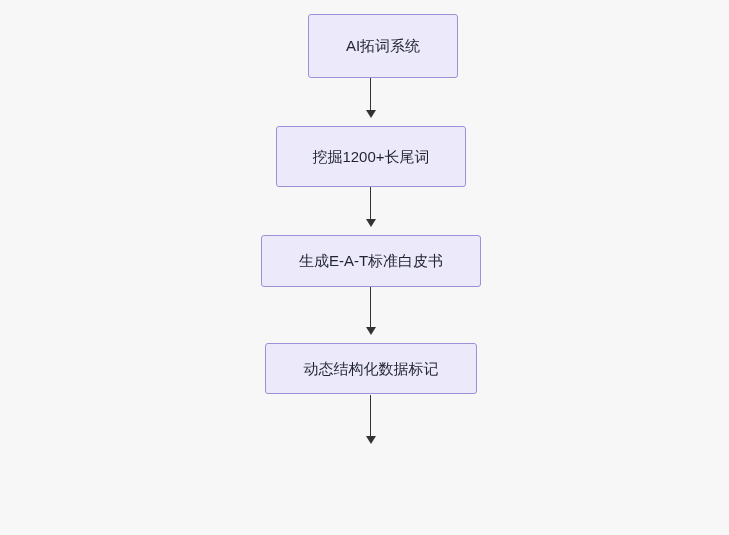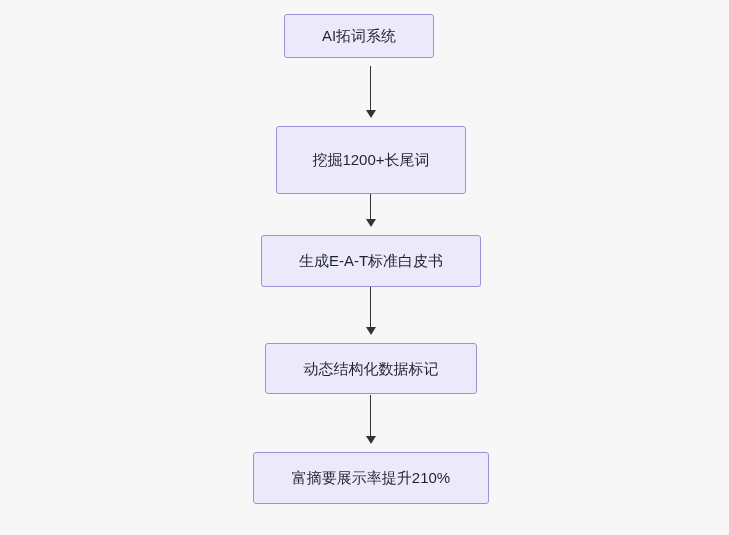--- a/index.html
+++ b/index.html
@@ -51,28 +51,25 @@
 
 <div id="flow">
     <div class="edge" style="left: 370.3px; top: 66px; height: 44px;"></div>
     <div class="arrowhead" style="left: 366px; top: 110px;"></div>
     <div class="edge" style="left: 370.3px; top: 178px; height: 41px;"></div>
     <div class="arrowhead" style="left: 366px; top: 219px;"></div>
     <div class="edge" style="left: 370.3px; top: 287px; height: 40px;"></div>
     <div class="arrowhead" style="left: 366px; top: 327px;"></div>
     <div class="edge" style="left: 370.3px; top: 395px; height: 41px;"></div>
     <div class="arrowhead" style="left: 366px; top: 436px;"></div>
-    <div class="node" style="left: 284px; top: 14px; width: 150px; height: 44px; align-items: center;">
+    <div class="node" style="left: 308px; top: 14px; width: 150px; height: 64px; align-items: center;">
       <span>AI拓词系统</span>
     </div>
-    <div class="node" style="left: 276px; top: 126px; width: 190px; height: 68px;">
+    <div class="node" style="left: 276px; top: 126px; width: 190px; height: 61px;">
       <span>挖掘1200+长尾词</span>
     </div>
     <div class="node" style="left: 261px; top: 235px; width: 220px; height: 52px; justify-content: center;">
       <span>生成E-A-T标准白皮书</span>
     </div>
     <div class="node" style="left: 265px; top: 343px; width: 212px; height: 51px;">
       <span>动态结构化数据标记</span>
     </div>
-    <div class="node" style="left: 253px; top: 452px; width: 236px; height: 52px;">
-      <span>富摘要展示率提升210%</span>
-    </div>
   </div>
 
 </body></html>

